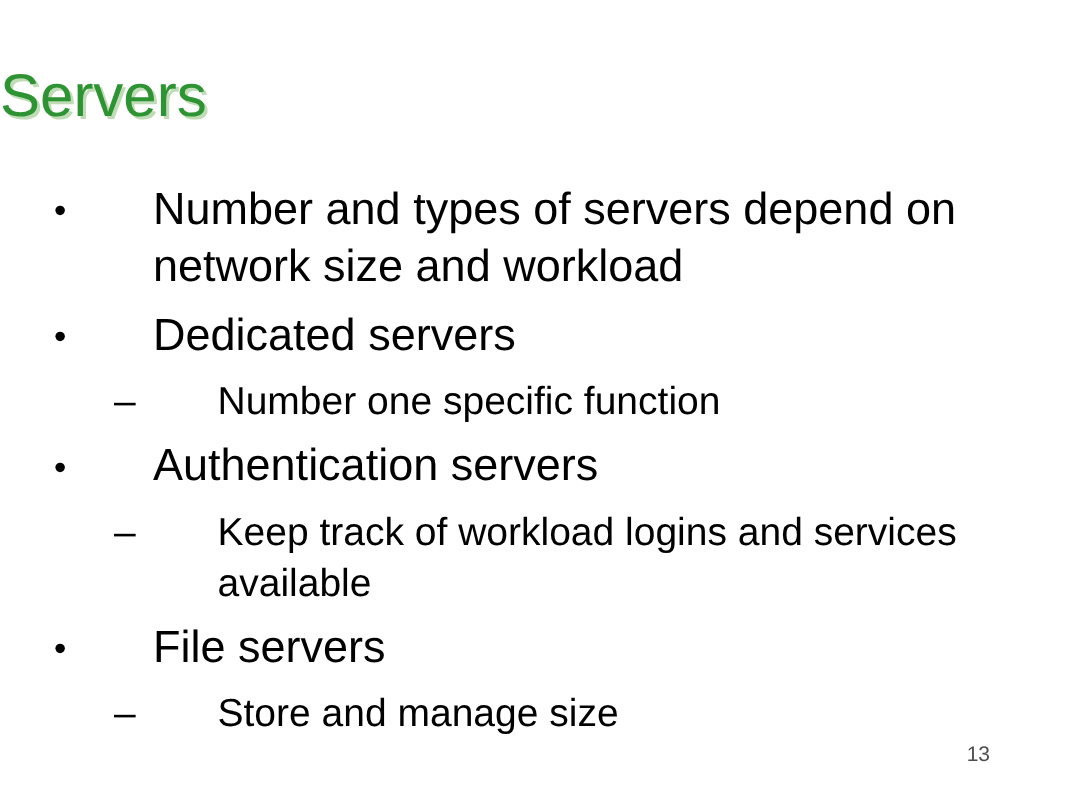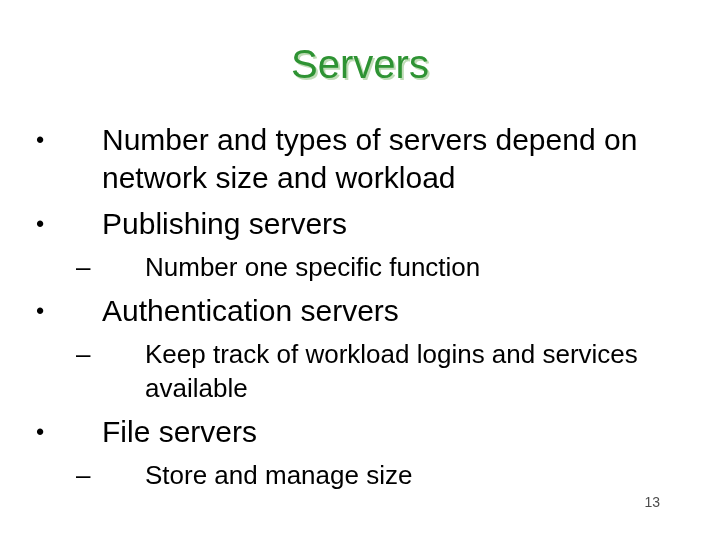--- a/index.html
+++ b/index.html
@@ -11,21 +11,21 @@
     overflow: hidden;
     font-family: "Liberation Sans", sans-serif;
     color: #000;
   }
   .title {
     position: absolute;
     top: 42px;
     left: 0;
     width: 100%;
     margin: 0;
-    text-align: center;
+    text-align: left;
     font-size: 40px;
     font-weight: 400;
     color: var(--title-color, #2E9333);
     text-shadow: 2px 2px 0 var(--title-shadow, #BFDCB6);
   }
   .content {
     position: absolute;
     top: 121px;
     left: 36px;
     right: 28px;
@@ -60,21 +60,21 @@
 <div class="slide">
   <h1 class="title">Servers</h1>
 
   <div class="content">
     <div class="li b1">
       <span class="marker">•</span>
       <span class="text">Number and types of servers depend on network size and workload</span>
     </div>
     <div class="li b1">
       <span class="marker">•</span>
-      <span class="text">Publishing servers</span>
+      <span class="text">Dedicated servers</span>
     </div>
     <div class="li b2">
       <span class="marker">–</span>
       <span class="text">Number one specific function</span>
     </div>
     <div class="li b1">
       <span class="marker">•</span>
       <span class="text">Authentication servers</span>
     </div>
     <div class="li b2">

